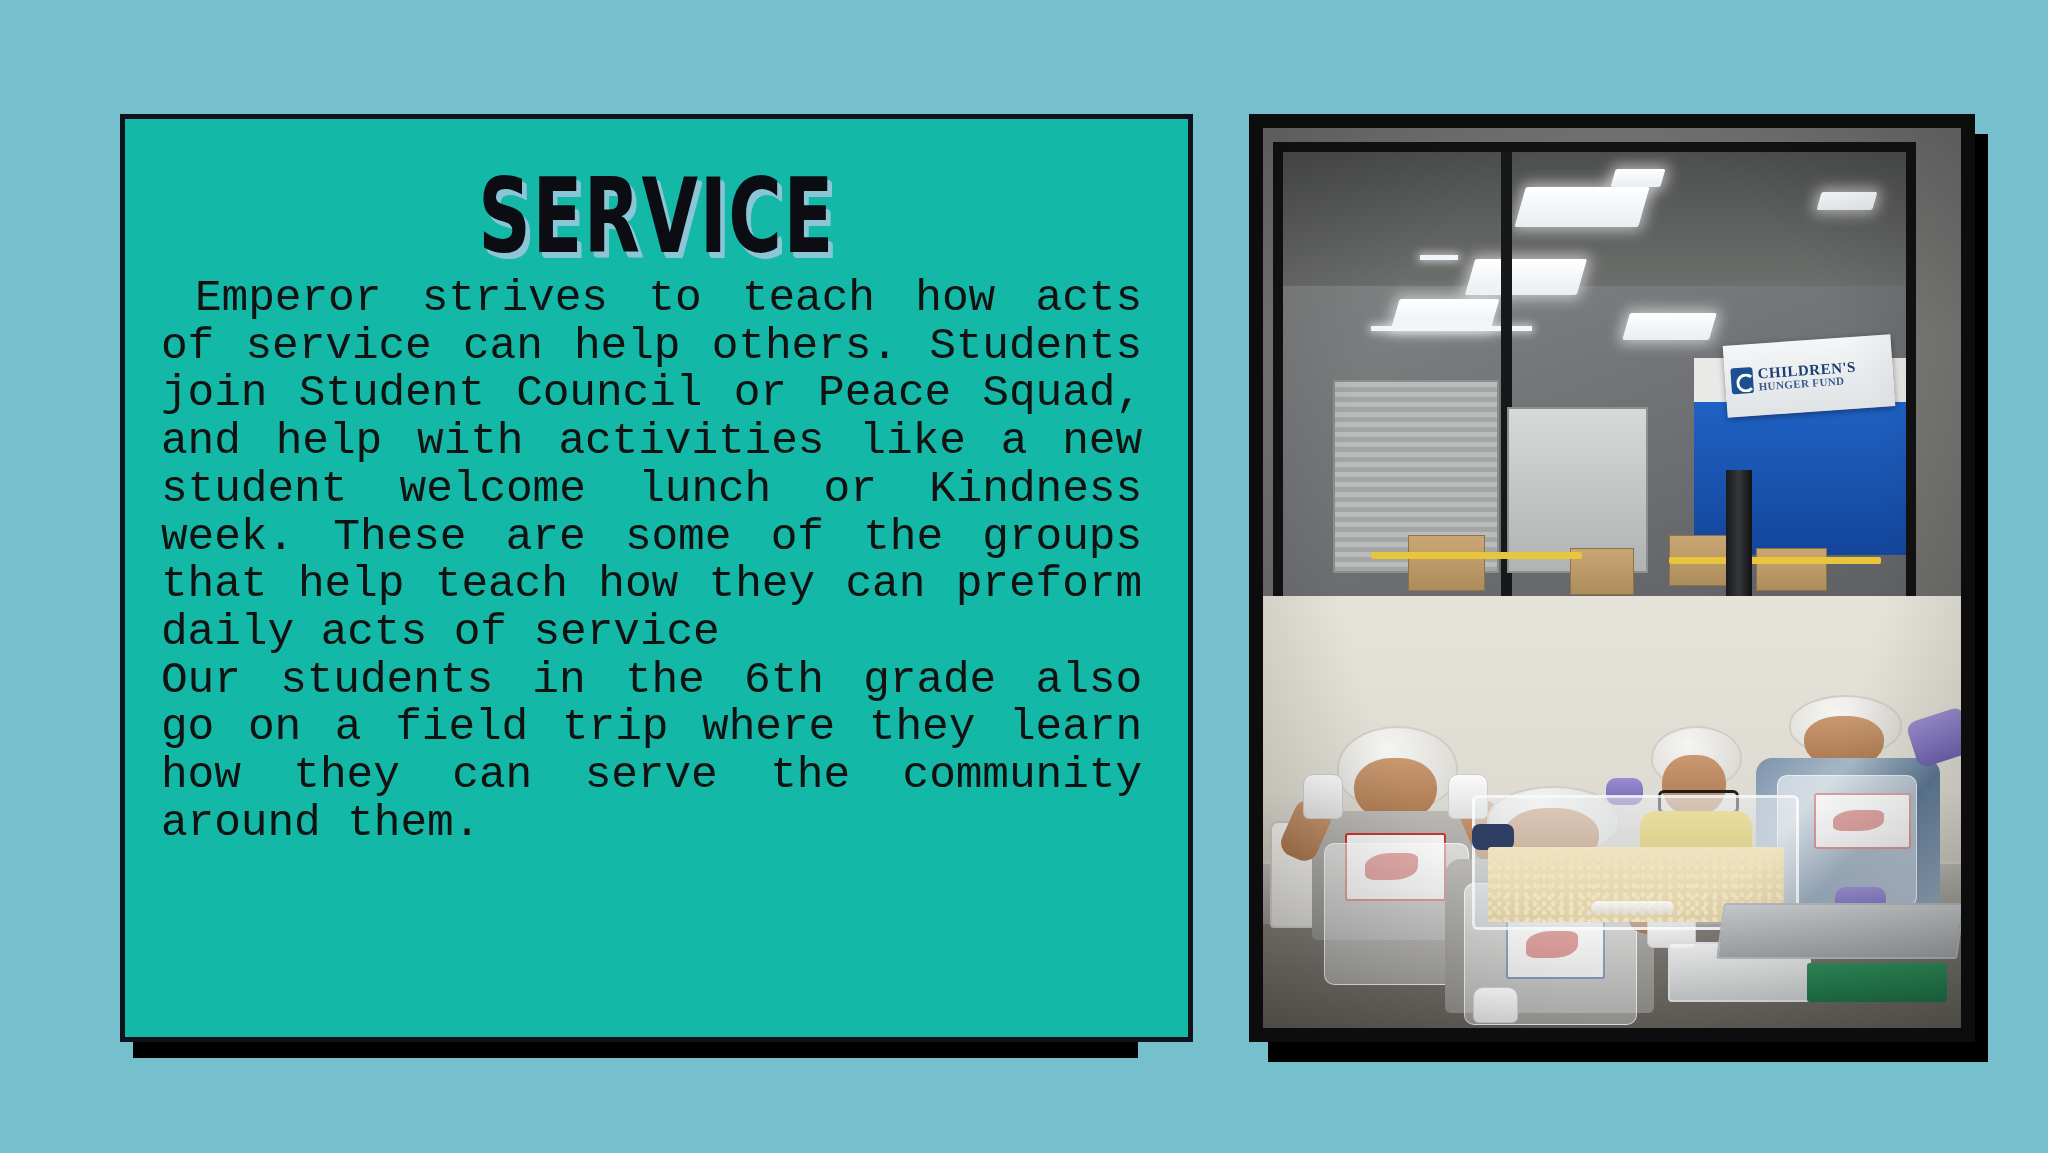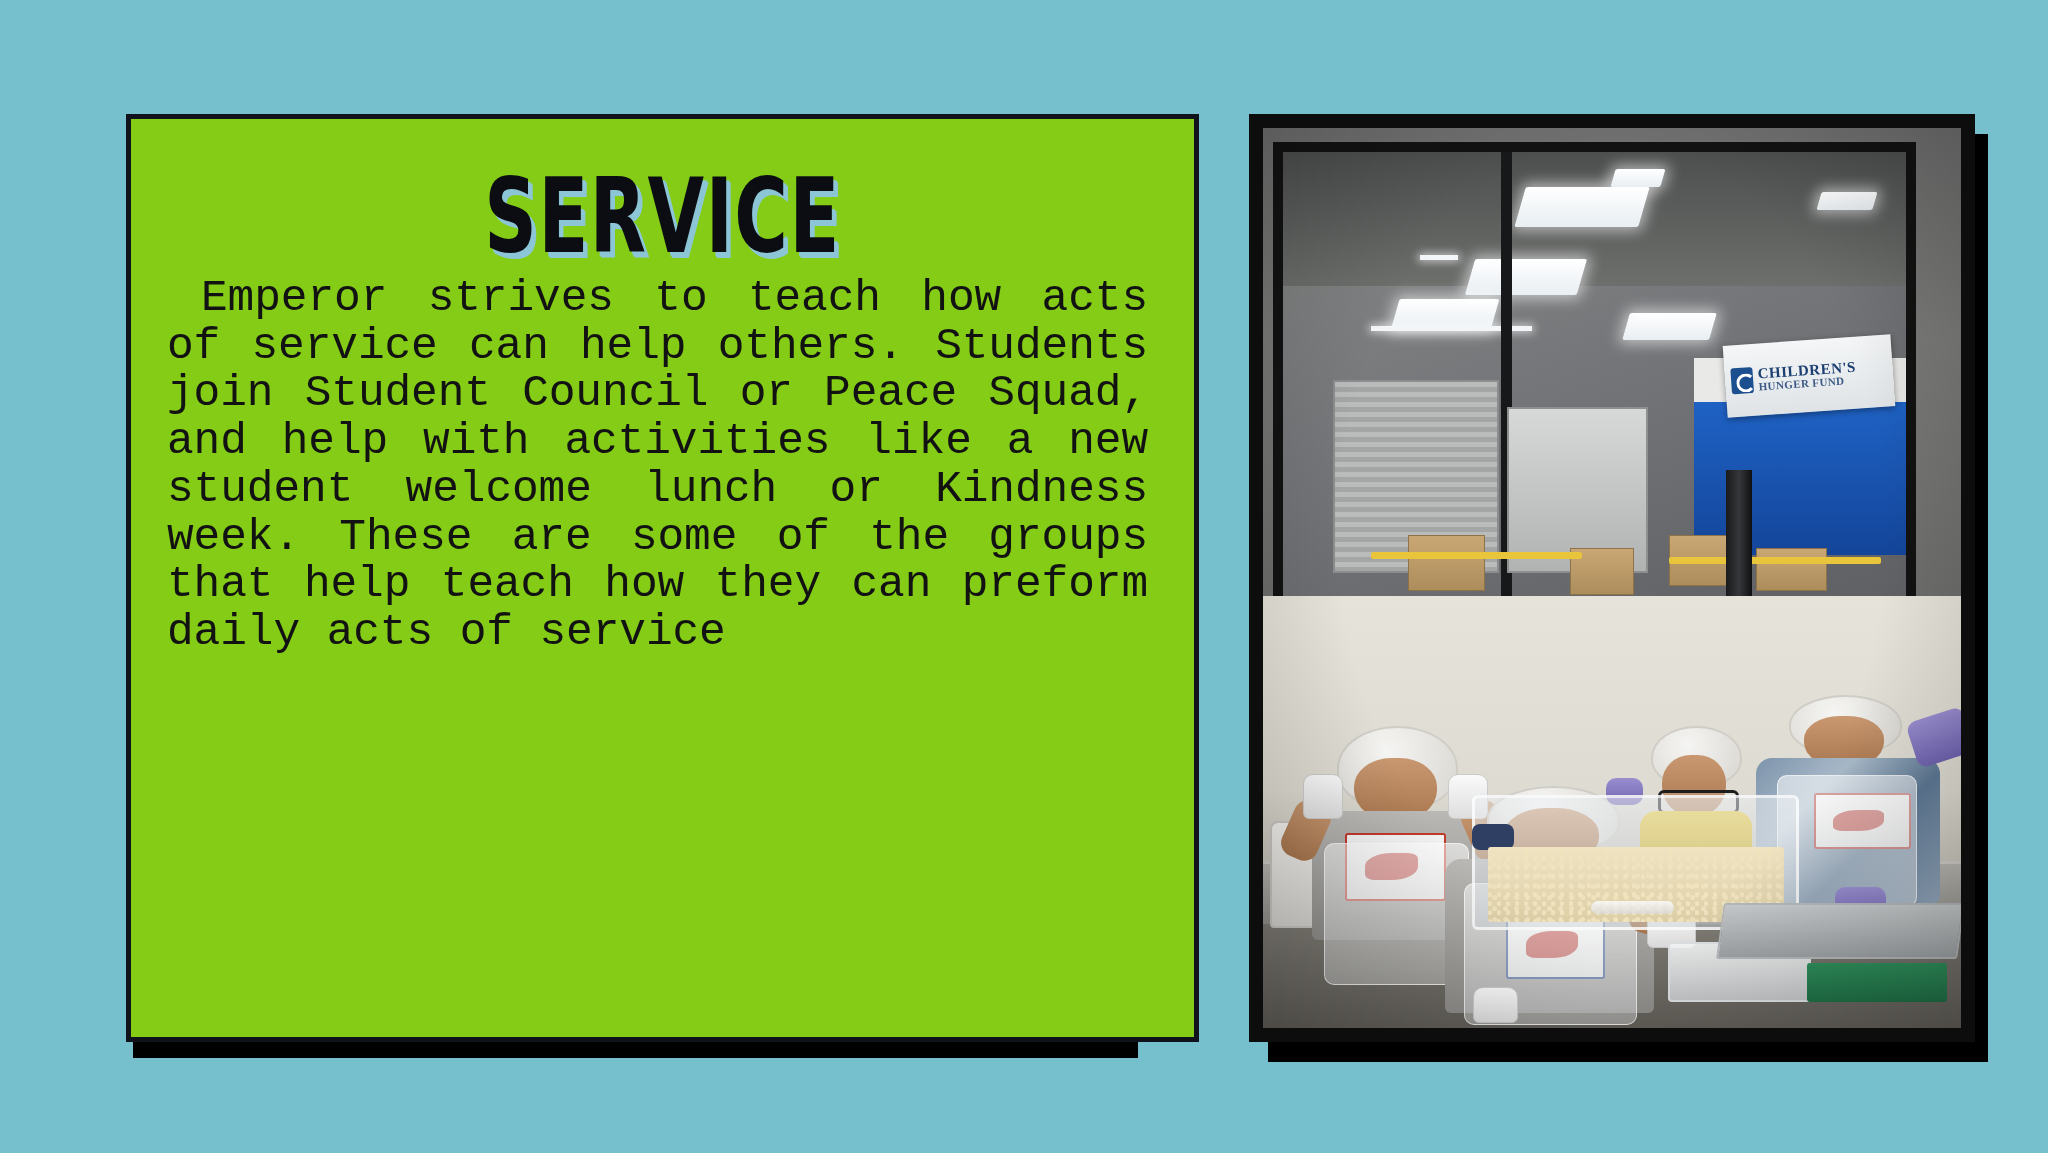--- a/index.html
+++ b/index.html
@@ -26,25 +26,25 @@
   #text-card-shadow {
     position: absolute;
     left: 133px;
     top: 128px;
     width: 1005px;
     height: 930px;
     background: #000000;
   }
   #text-card {
     position: absolute;
-    left: 126px;
+    left: 120px;
     top: 114px;
     width: 1073px;
     height: 928px;
-    background: #84cc16;
+    background: #14b8a6;
     border: 5px solid #10131c;
     box-sizing: border-box;
     overflow: hidden;
   }
   #text-card-inner {
     position: absolute;
     left: 0;
     top: 0;
     right: 0;
     bottom: 0;
@@ -416,20 +416,21 @@
 
   <div id="text-card">
     <div id="text-card-inner">
 
       <div id="title-wrap">
         <h1 id="slide-title">SERVICE</h1>
       </div>
 
       <div id="body-text">
         <p class="para-justify para-indent">Emperor strives to teach how acts of service can help others. Students join Student Council or Peace Squad, and help with activities like a  new student welcome lunch or Kindness week. These are some of the groups that help teach how they can preform daily acts of service</p>
+        <p class="para-justify">Our students in the 6th grade also go on a field trip where they learn how they can serve the community around them.</p>
       </div>
 
     </div>
   </div>
 
   <div id="photo-shadow"></div>
 
   <div id="photo-card">
     <div id="photo-scene">
 

